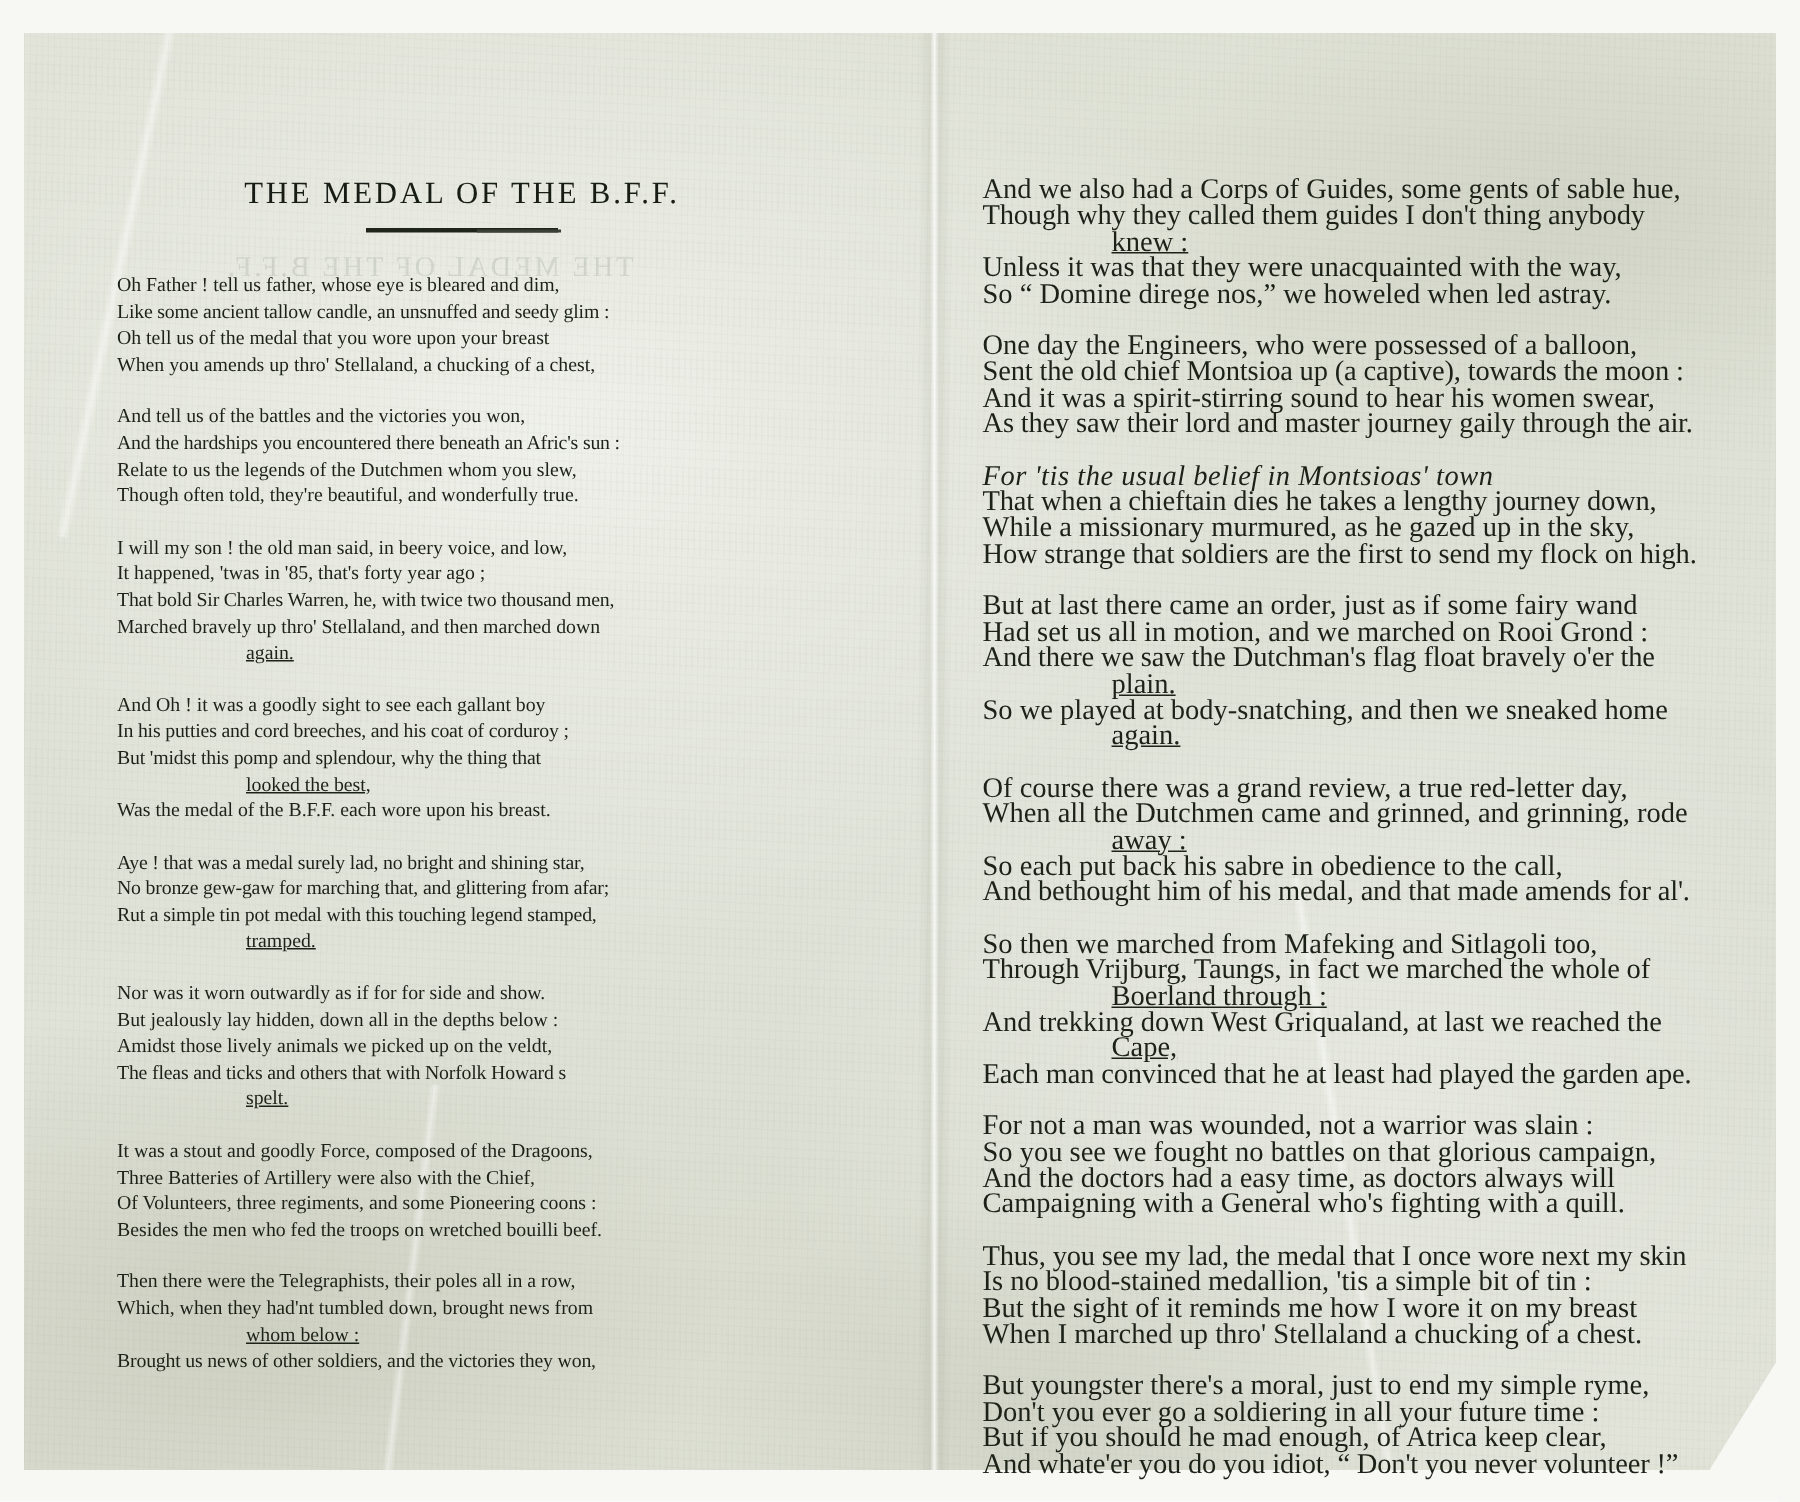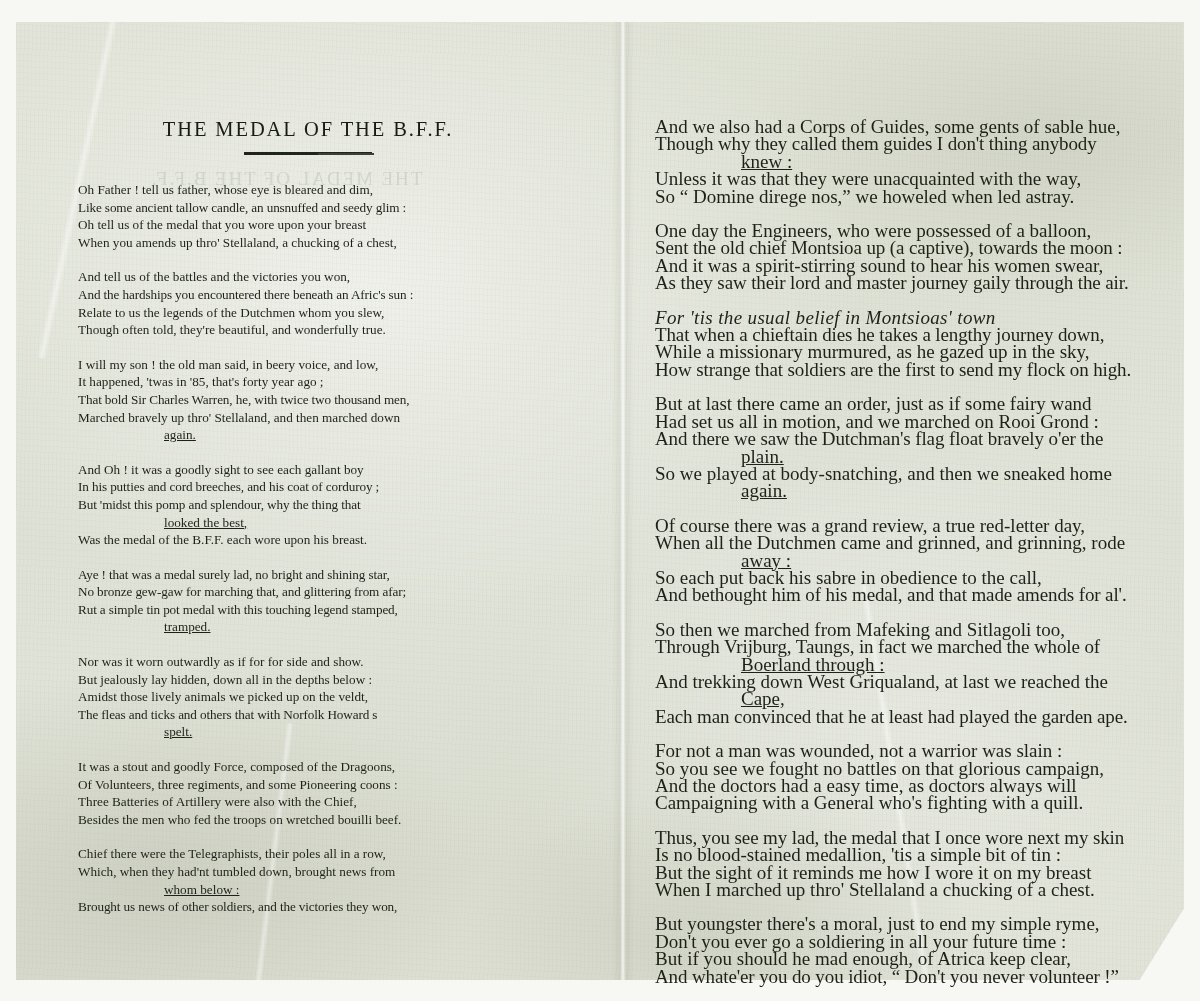--- a/index.html
+++ b/index.html
@@ -204,26 +204,26 @@
           </div>
           <div class="stanza">
             <div class="line">Nor was it worn outwardly as if for for side and show.</div>
             <div class="line">But jealously lay hidden, down all in the depths below :</div>
             <div class="line">Amidst those lively animals we picked up on the  veldt,</div>
             <div class="line tight">The  fleas  and  ticks  and  others  that  with  Norfolk  Howard s</div>
             <div class="line turn">spelt.</div>
           </div>
           <div class="stanza">
             <div class="line">It was a stout and goodly Force, composed of the Dragoons,</div>
+            <div class="line">Three Batteries of Artillery were also with the Chief,</div>
             <div class="line">Of Volunteers, three regiments, and some Pioneering coons :</div>
-            <div class="line">Three Batteries of Artillery were also with the Chief,</div>
             <div class="line">Besides the men who fed the troops on wretched bouilli beef.</div>
           </div>
           <div class="stanza">
-            <div class="line">Chief there were the Telegraphists, their poles all in a row,</div>
+            <div class="line">Then there were the Telegraphists, their poles all in a row,</div>
             <div class="line">Which, when they had'nt tumbled down,  brought  news from</div>
             <div class="line turn">whom below :</div>
             <div class="line tight">Brought us news of other soldiers, and the victories they won,</div>
           </div>
         </div>
     </div>
 
     <div class="col col-right">
       <div id="right-stanzas">
           <div class="stanza">

